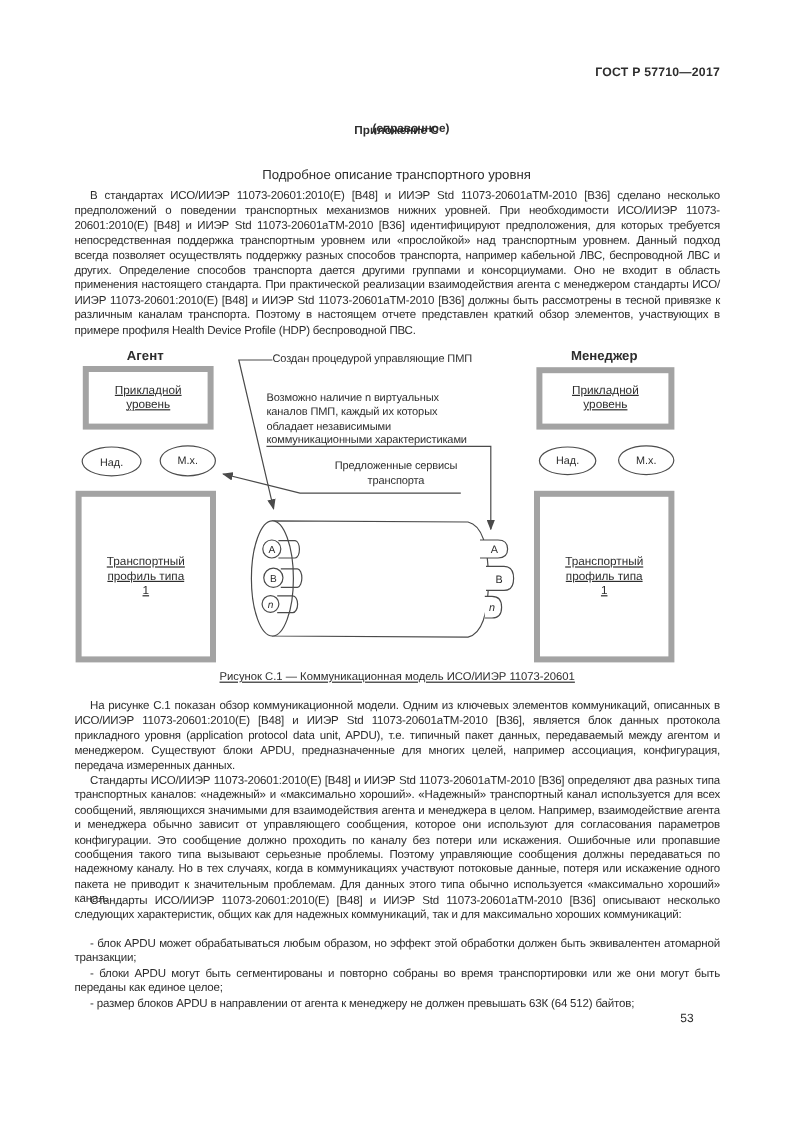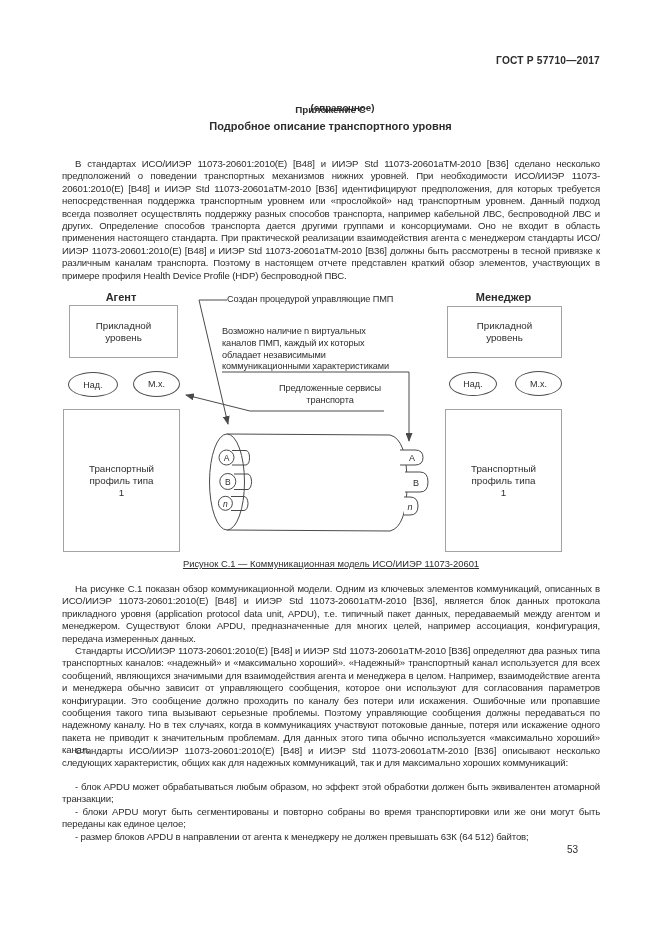--- a/index.html
+++ b/index.html
@@ -8,21 +8,21 @@
     font-family:"Liberation Sans",sans-serif;color:#2d2d2d;overflow:hidden;
     margin:0 auto;
   }
   .doc-header{
     position:absolute;top:55px;right:61px;
     font-size:10.2px;font-weight:bold;letter-spacing:0.2px;
   }
   .centered{position:absolute;left:0;right:0;text-align:center;}
   .appendix-label{top:104px;font-size:9.8px;font-weight:bold;}
   .appendix-note{top:102px;font-size:9.8px;font-weight:bold;padding-left:24px;}
-  .appendix-title{top:120px;font-size:11px;font-weight:bold;}
+  .appendix-title{top:140px;font-size:11px;font-weight:normal;}
   .body-text{
     position:absolute;left:62px;width:538px;margin:0;
     font-size:9.6px;line-height:12.4px;letter-spacing:-0.15px;
     text-align:justify;text-indent:13px;
   }
   .p1{top:158px;} .p2{top:583px;} .p3{top:645px;} .p4{top:745px;}
   .list-block{position:absolute;left:62px;width:538px;top:781px;}
   .list-item{
     margin:0;font-size:9.6px;line-height:12.4px;letter-spacing:-0.15px;
     text-align:justify;text-indent:13px;
@@ -30,24 +30,25 @@
   .page-number{position:absolute;top:844px;right:83px;font-size:10px;}
 
   
   .figure{position:absolute;left:62px;top:292px;width:538px;height:290px;}
   .figure svg{position:absolute;left:0;top:0;}
   .fig-label{position:absolute;font-size:9.8px;line-height:11.5px;text-align:center;}
   .side-title{font-weight:bold;font-size:11px;}
   .agent-title{left:0;top:0;width:118px;}
   .manager-title{left:383px;top:0;width:117px;}
   .box{
-    position:absolute;border:1px solid #a3a3a3;background:#fff;
+    position:absolute;border:5px solid #a3a3a3;background:#fff;
     display:flex;align-items:center;justify-content:center;
     font-size:9.8px;line-height:12px;text-align:center;padding:2px 22px;
     box-sizing:border-box;
+    text-decoration:underline;
   }
   .agent-app{left:7px;top:13px;width:109px;height:53px;}
   .manager-app{left:385px;top:14px;width:115px;height:52px;}
   .agent-transport{left:1px;top:117px;width:117px;height:143px;}
   .manager-transport{left:383px;top:117px;width:117px;height:143px;}
   .oval{
     position:absolute;border:1px solid #4d4d4d;border-radius:50%;background:#fff;
     display:flex;align-items:center;justify-content:center;font-size:9px;
     box-sizing:border-box;
   }

